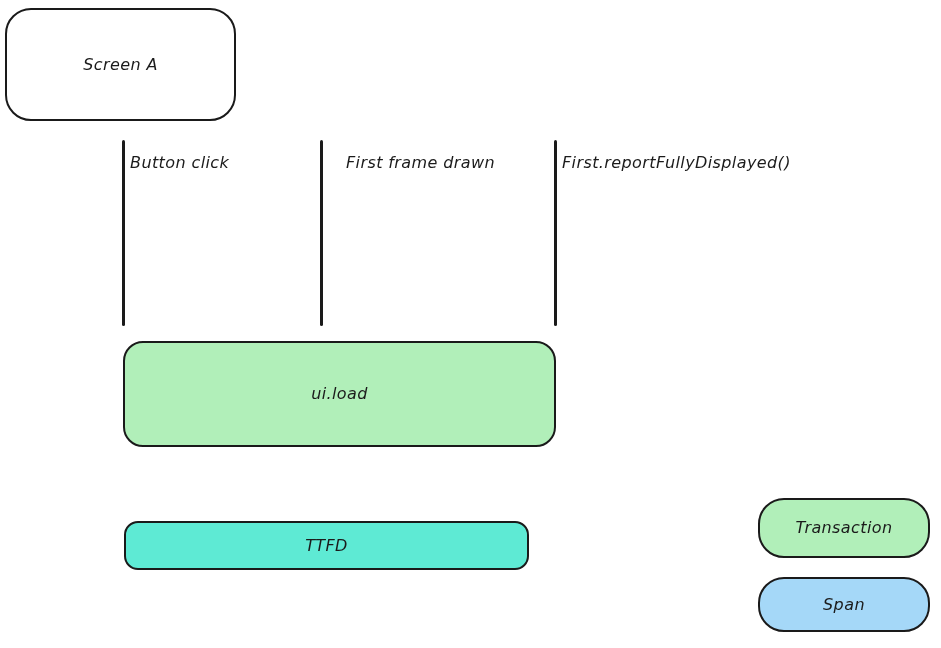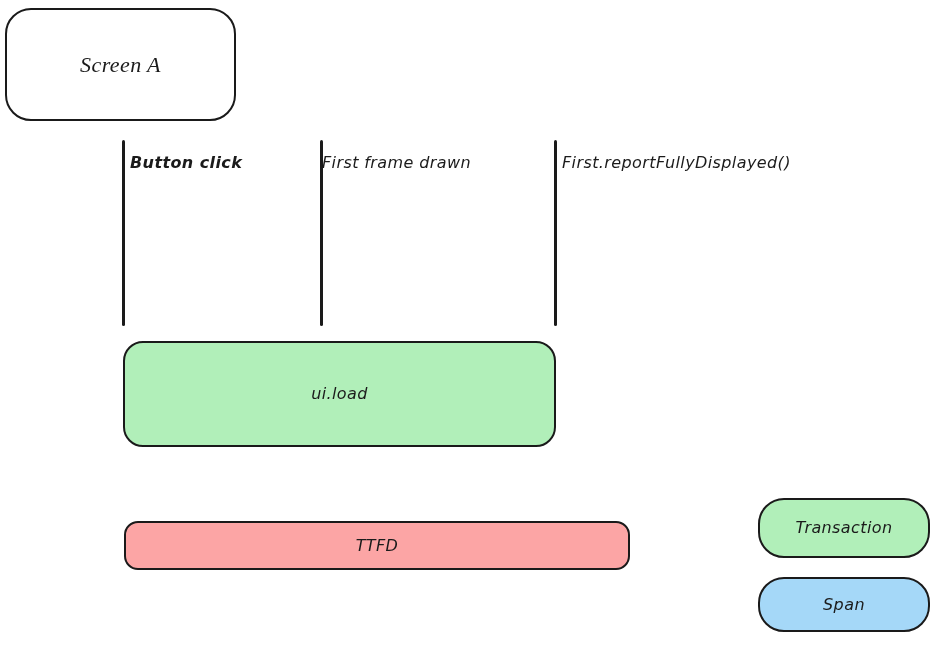--- a/index.html
+++ b/index.html
@@ -31,23 +31,22 @@
     position: absolute;
     box-sizing: border-box;
     background: #ffffff;
     border: 2.6px solid #1a1a1a;
     border-radius: 26px;
     display: flex;
     align-items: center;
     justify-content: center;
   }
   .screen-box .screen-label {
-    font-size: 22px;
+    font-size: 16px;
     line-height: 1;
-    font-family: Liberation Serif, serif;
   }
 
   
   .marker-line {
     position: absolute;
     width: 2.6px;
     background: #1a1a1a;
     border-radius: 2px;
   }
   .marker-label {
@@ -95,34 +94,34 @@
 <body>
 
 <div id="canvas">
 
   <div class="screen-box" style="left:5px; top:8px; width:231px; height:113px;">
     <span class="hand screen-label">Screen A</span>
   </div>
 
 
   <div class="marker-line" style="left:122px; top:140px; height:186px;"></div>
-  <div class="hand marker-label" style="left:130px; top:155px;font-weight:bold;">Button click</div>
+  <div class="hand marker-label" style="left:130px; top:155px;">Button click</div>
 
   <div class="marker-line" style="left:320px; top:140px; height:186px;"></div>
-  <div class="hand marker-label" style="left:322px; top:155px;">First frame drawn</div>
+  <div class="hand marker-label" style="left:346px; top:155px;">First frame drawn</div>
 
   <div class="marker-line" style="left:554px; top:140px; height:186px;"></div>
   <div class="hand marker-label" style="left:562px; top:155px;">First.reportFullyDisplayed()</div>
 
   <div class="bar rounded-lg" style="left:123px; top:341px; width:433px; height:106px; background:#b1efb9;">
     <span class="hand bar-label">ui.load</span>
   </div>
 
 
-  <div class="bar" style="left:124px; top:521px; width:506px; height:49px; background:#fca5a5;">
+  <div class="bar" style="left:124px; top:521px; width:405px; height:49px; background:#5eead4;">
     <span class="hand bar-label">TTFD</span>
   </div>
 
   <div class="legend" style="left:0; top:0; width:941px; height:648px; pointer-events:none;">
     <div class="legend-swatch" style="left:758px; top:498px; width:172px; height:60px; background:#b1efb9;">
       <span class="hand legend-label">Transaction</span>
     </div>
 
     <div class="legend-swatch" style="left:758px; top:577px; width:172px; height:55px; background:#a5d8f8;">
       <span class="hand legend-label">Span</span>

